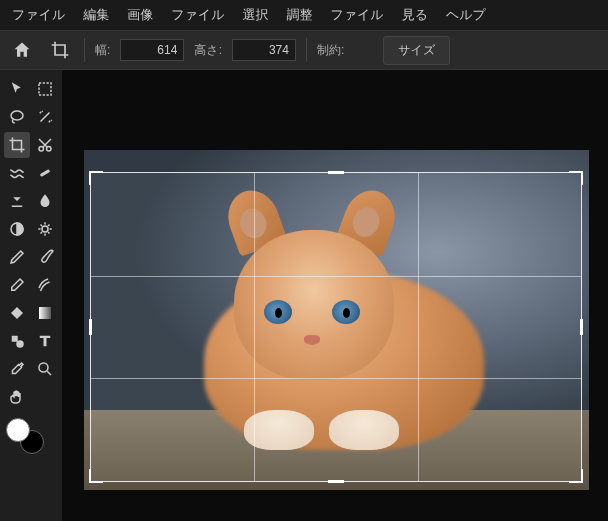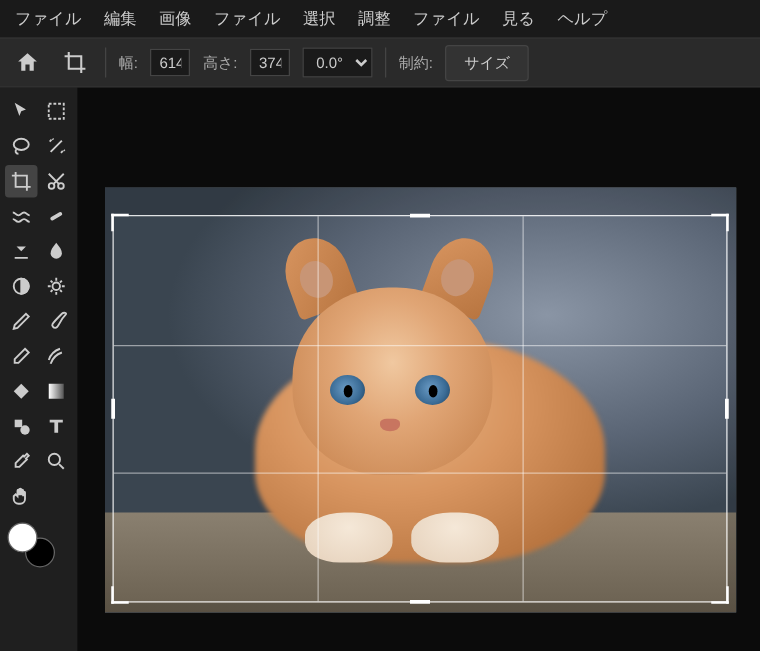--- a/index.html
+++ b/index.html
@@ -33,21 +33,21 @@
   height: 40px;
 }
 .toolbar .homebtn, .toolbar .cropbtn {
   width: 28px; height: 28px;
   display: flex; align-items: center; justify-content: center;
   cursor: pointer;
 }
 .toolbar .sep { width: 1px; height: 24px; background: #444; }
 .toolbar .lbl { font-size: 12px; color: #aaa; }
 .toolbar input[type="text"] {
-  width: 32px;
+  width: 64px;
   background: #1a1a1a;
   border: 1px solid #444;
   color: #ccc;
   padding: 3px 6px;
   text-align: right;
   font-size: 12px;
 }
 .toolbar select {
   background: #1a1a1a;
   border: 1px solid #444;
@@ -74,20 +74,21 @@
   color: #fff;
 }
 .toolbar .sizebtn {
   background: #333;
   border: 1px solid #444;
   color: #ccc;
   padding: 5px 14px;
   font-size: 12px;
   cursor: pointer;
   border-radius: 3px;
+  margin-left: 29px;
 }
 .main {
   display: flex;
   flex: 1;
   overflow: hidden;
 }
 .sidebar {
   width: 62px;
   background: #1f1f1f;
   display: grid;
@@ -283,23 +284,20 @@
   <div class="cropbtn">
     <svg viewBox="0 0 24 24" fill="none" stroke="#ccc" stroke-width="2">
         <path d="M6 2v16h16M2 6h16v16"></path>
       </svg>
   </div>
   <div class="sep"></div>
   <span class="lbl">幅:</span>
   <input type="text" value="614" style="">
   <span class="lbl">高さ:</span>
   <input type="text" value="374" style="">
-  <select>
-    <option>0.0°</option>
-  </select>
   <div class="sep"></div>
   <span class="lbl">制約:</span>
   <button class="sizebtn">サイズ</button>
 </div>
 
 <div class="main">
   <div class="sidebar">
     <div class="tool">
         <svg viewBox="0 0 24 24" fill="#ccc">
           <path d="M5 3l5 14 2-5 5-2z"></path>

